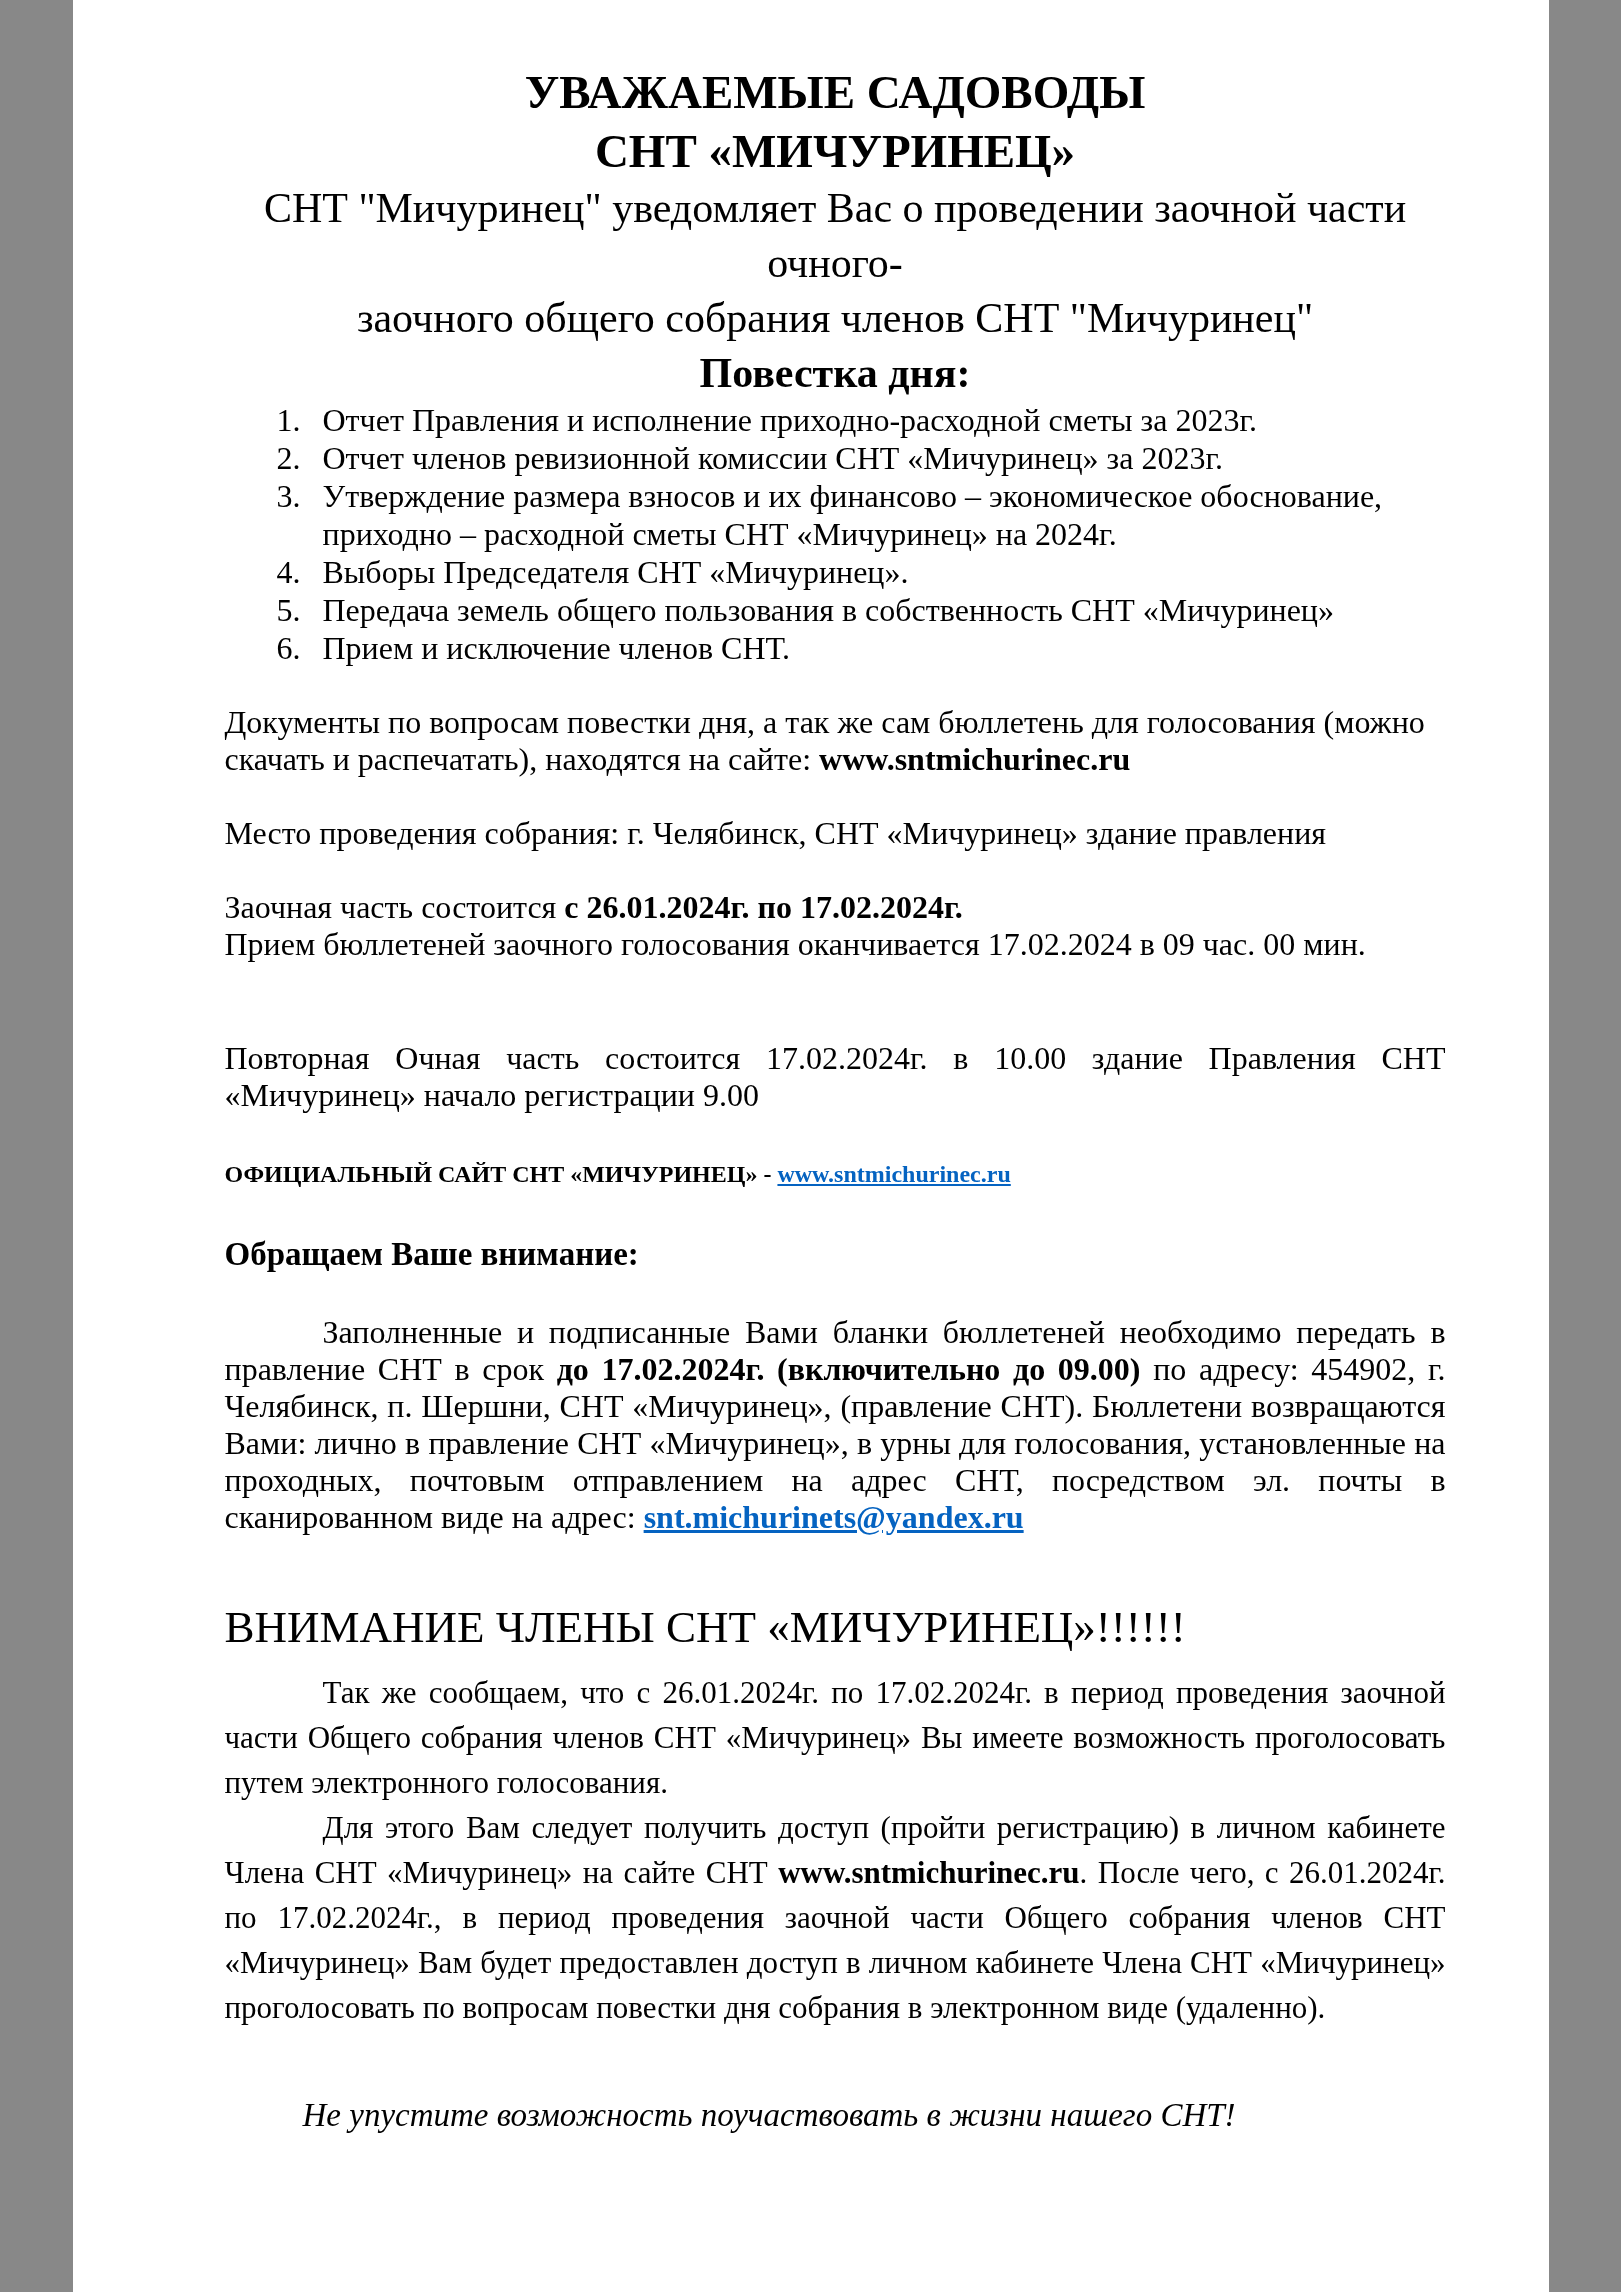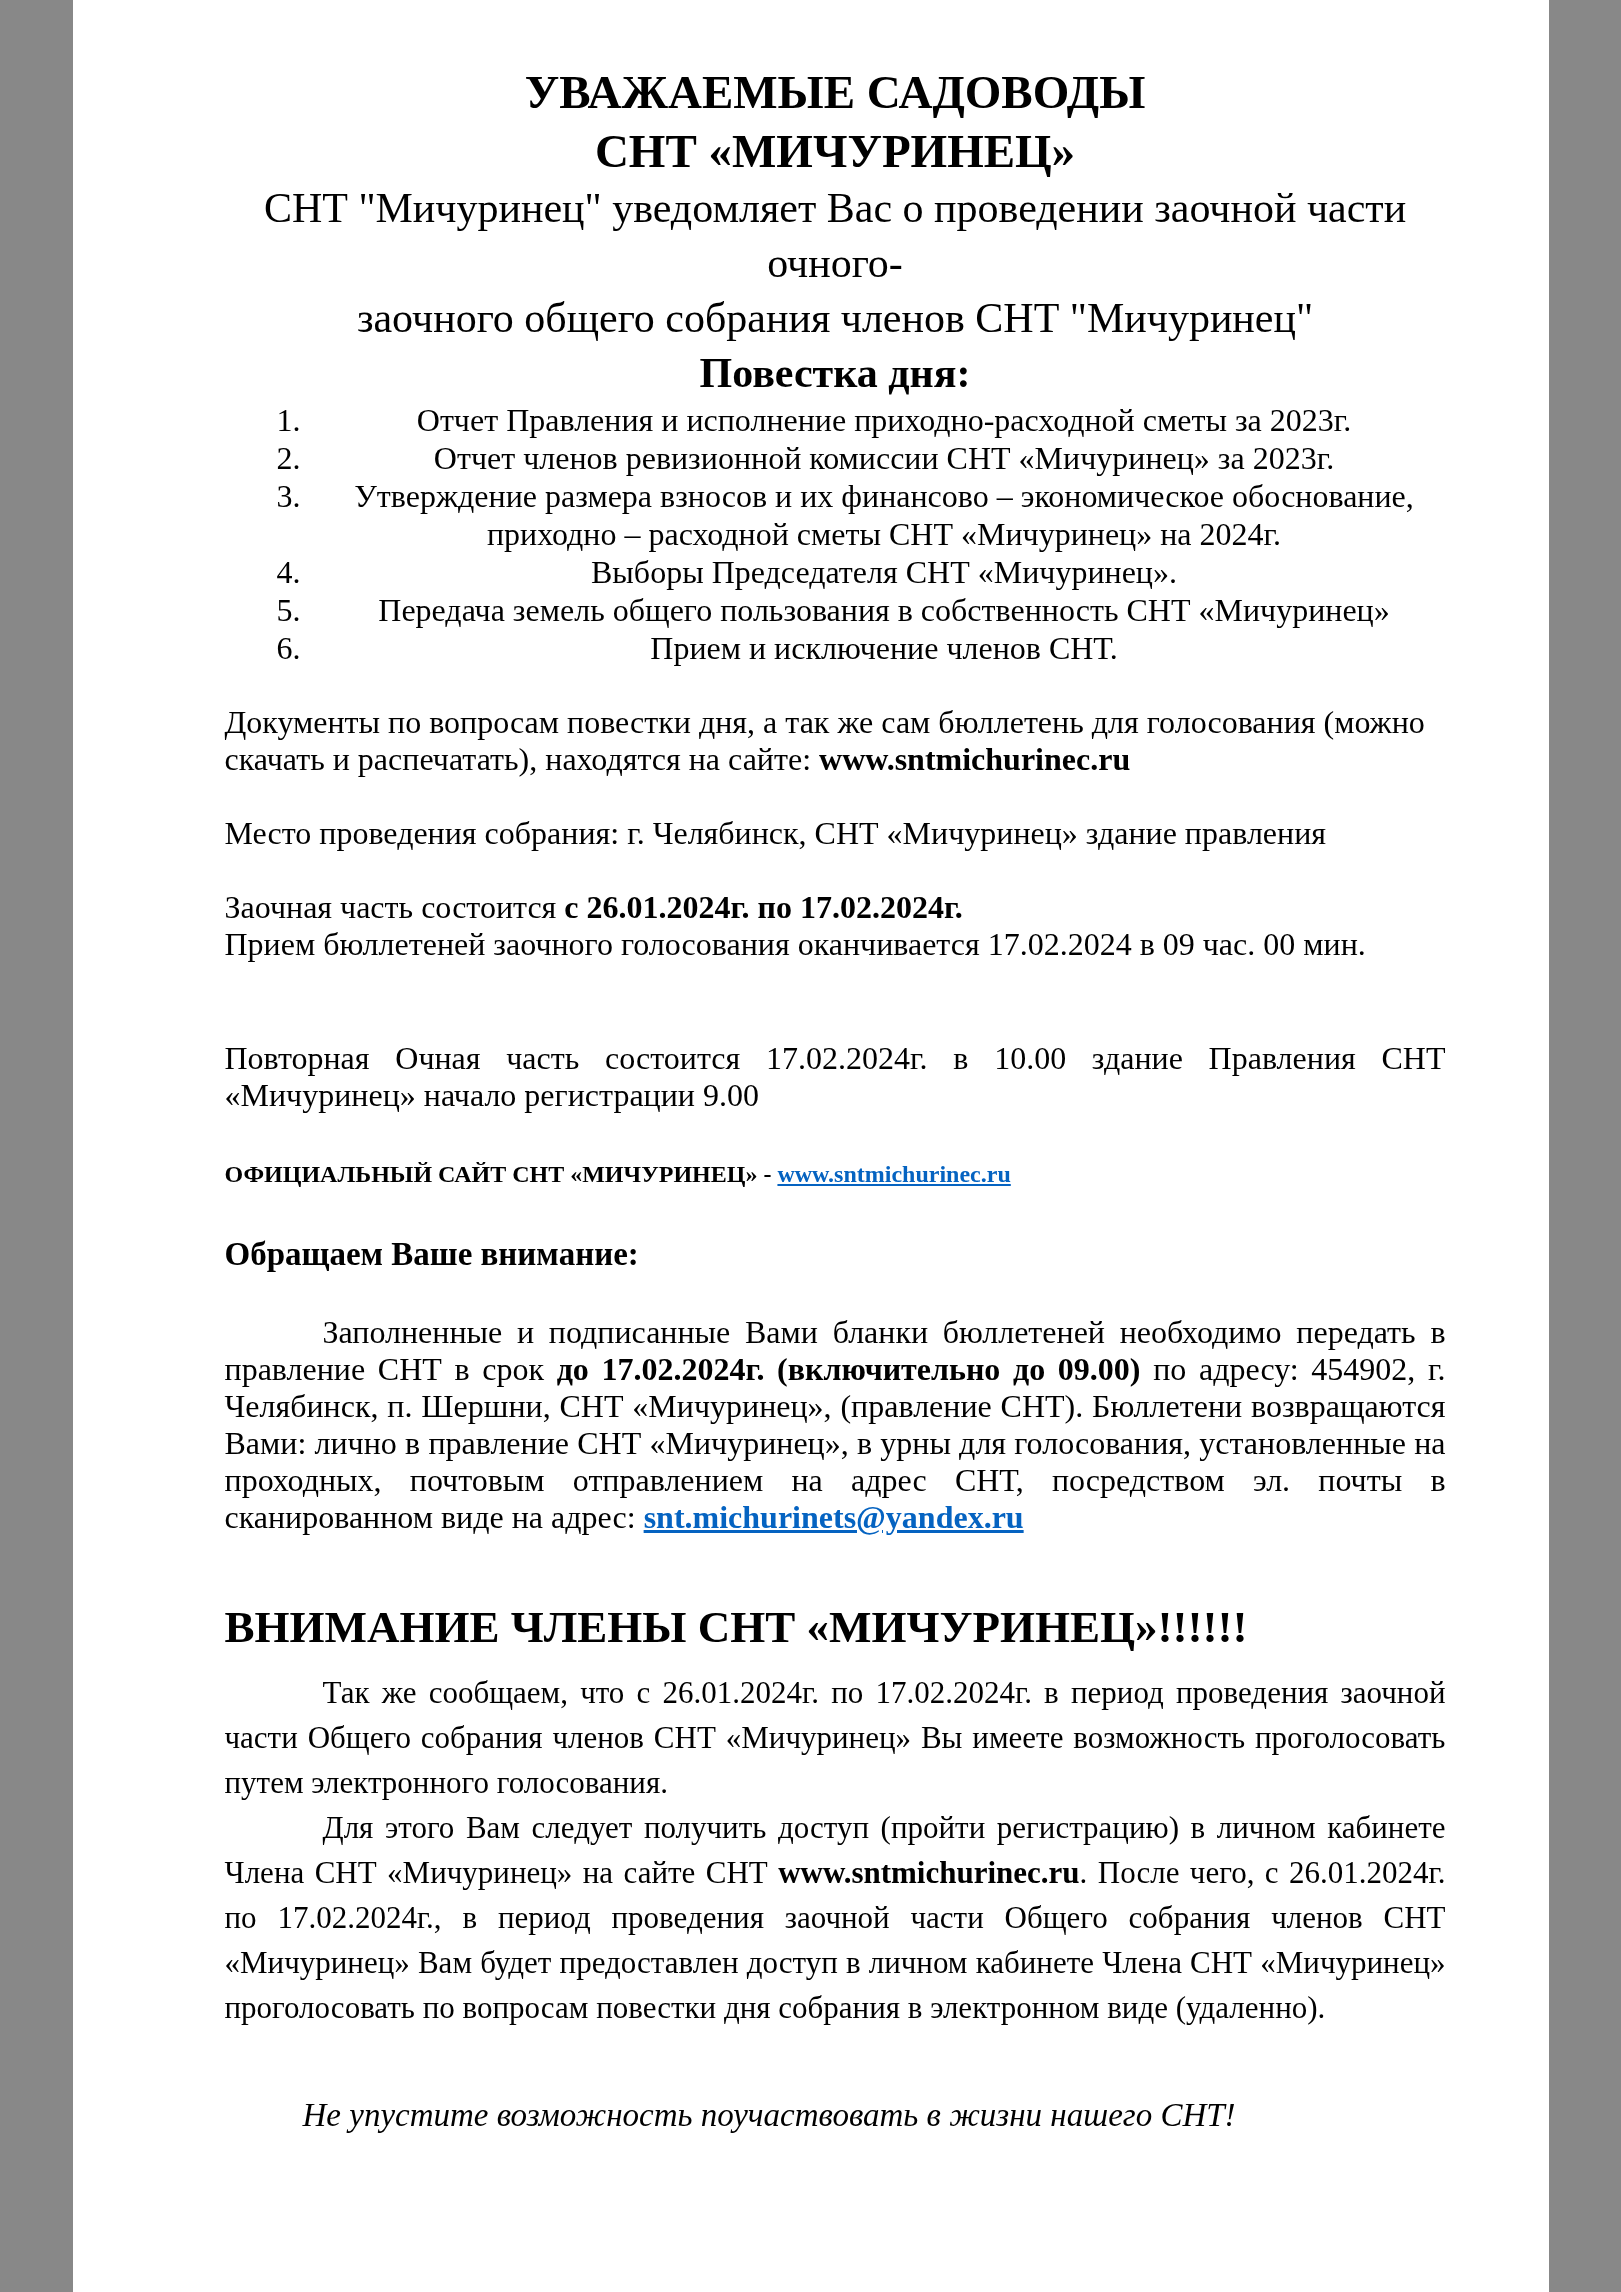--- a/index.html
+++ b/index.html
@@ -22,37 +22,37 @@
     text-align:center; font-weight:normal;
     font-size:42px; line-height:55px;
   }
   .agenda-heading {
     text-align:center; font-weight:bold;
     font-size:42px; line-height:55px;
   }
   .agenda-list { margin:0; padding:0; list-style:none; font-size:32px; line-height:38px; }
   .agenda-item { display:flex; align-items:flex-start; }
   .agenda-item .num { flex:none; width:46px; margin-left:52px; }
-  .agenda-item .itext { flex:1;text-align:center; }
+  .agenda-item .itext { flex:1; }
   .para { font-size:32px; line-height:37px; }
   .justify { text-align:justify;margin-top:40px; }
   .indent { text-indent:98px; }
   .spacer { height:37px; }
   .spacer-sm { height:13.7px; }
   .spacer-lg { height:63px; }
   b, .bold { font-weight:bold; }
   a.link {
     color:#0563C1;
     font-weight:bold;
     text-decoration:underline;
     cursor:pointer;
   }
   .site-line { font-size:24px; line-height:47px; font-weight:bold; }
   .notice-label { font-size:33px; line-height:39px; font-weight:bold; }
-  .warning-heading { font-size:45px; line-height:57px; font-weight:bold; }
+  .warning-heading { font-size:45px; line-height:57px; font-weight:normal; }
   .warning-para { font-size:31px; line-height:45px; text-align:justify; text-indent:98px; }
   .closing-line { font-size:33px; line-height:45px; text-indent:78px;font-style:italic; }
 </style>
 </head>
 <body>
 
 <div class="page">
 
   <div class="doc-title">
     <div>УВАЖАЕМЫЕ САДОВОДЫ</div>

